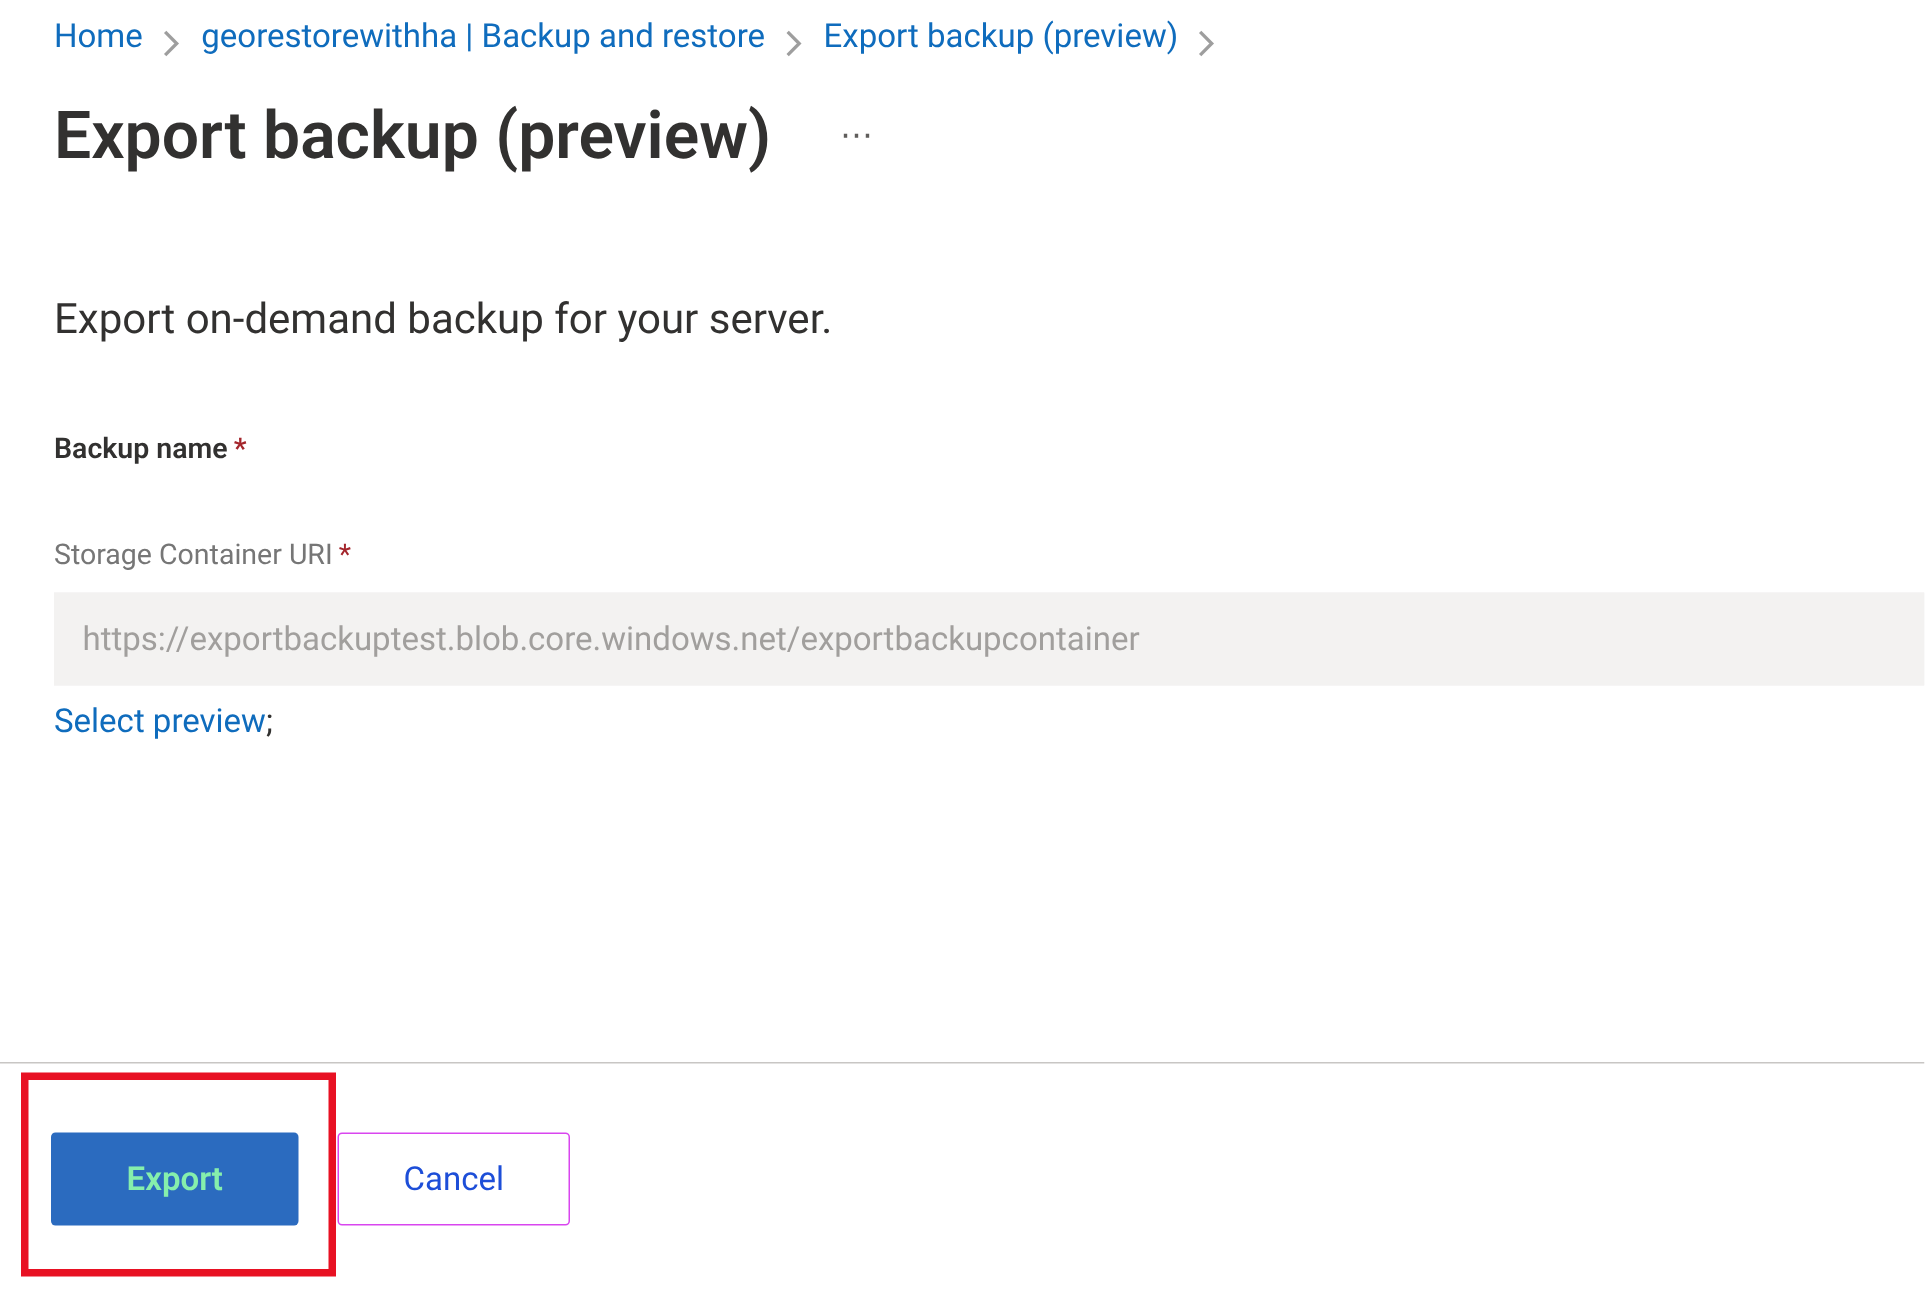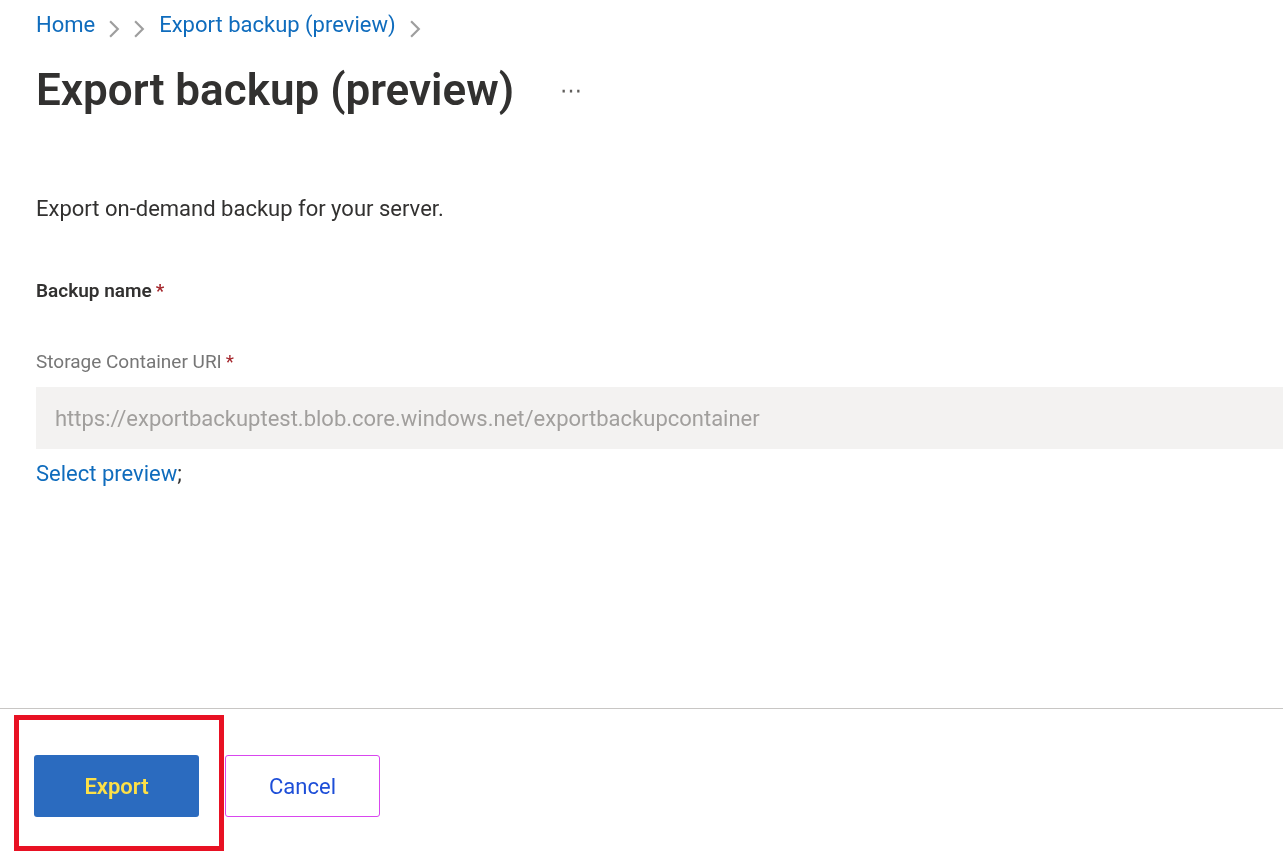--- a/index.html
+++ b/index.html
@@ -61,21 +61,21 @@
   }
   .more-dots {
     color: #605e5c;
     font-size: 22px;
     letter-spacing: 2px;
     cursor: pointer;
     padding: 4px 6px;
   }
   
   .description {
-    font-size: 22px;
+    font-size: 28px;
     color: #323130;
     margin-bottom: 58px;
   }
   
   .field {
     margin-bottom: 24px;
   }
   .field-label {
     font-size: 19px;
     font-weight: 600;
@@ -147,21 +147,21 @@
   .btn {
     font-family: inherit;
     font-size: 22px;
     height: 62px;
     padding: 0 30px;
     cursor: pointer;
     border-radius: 3px;
   }
   .btn.primary {
     background: #2b6bbf;
-    color: #fde047;
+    color: #86efac;
     border: none;
     font-weight: 600;
     min-width: 165px;
   }
   .btn.secondary {
     background: #ffffff;
     color: #1d4ed8;
     border: 1px solid #d946ef;
     min-width: 155px;
   }
@@ -171,20 +171,21 @@
 
 <div class="page">
 
   <nav class="breadcrumb">
     <span class="link">Home</span>
     <span class="chevron">
       <svg viewBox="0 0 10 16">
           <polyline points="1,1 8,8 1,15"></polyline>
         </svg>
     </span>
+    <span class="link">georestorewithha | Backup and restore</span>
     <span class="chevron">
       <svg viewBox="0 0 10 16">
           <polyline points="1,1 8,8 1,15"></polyline>
         </svg>
     </span>
     <span class="link">Export backup (preview)</span>
     <span class="chevron">
       <svg viewBox="0 0 10 16">
           <polyline points="1,1 8,8 1,15"></polyline>
         </svg>

